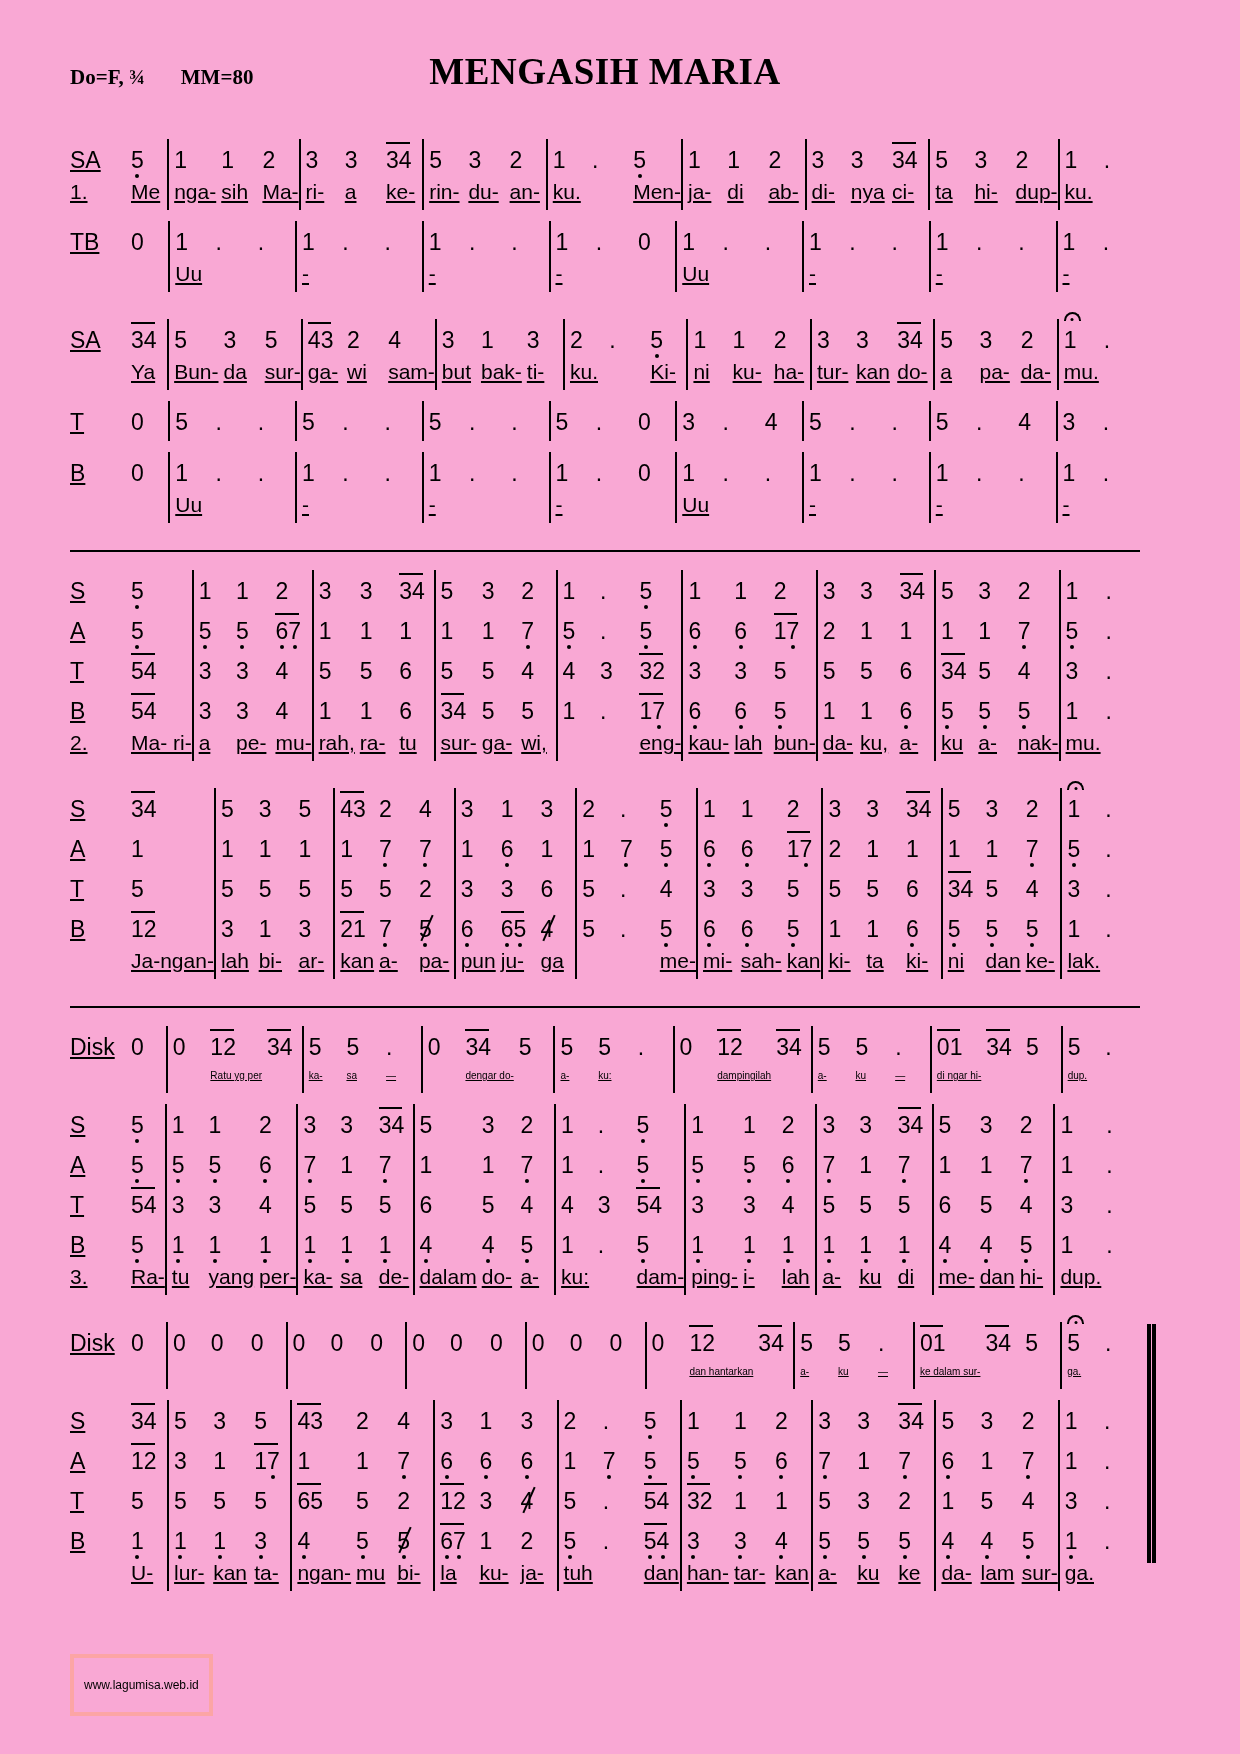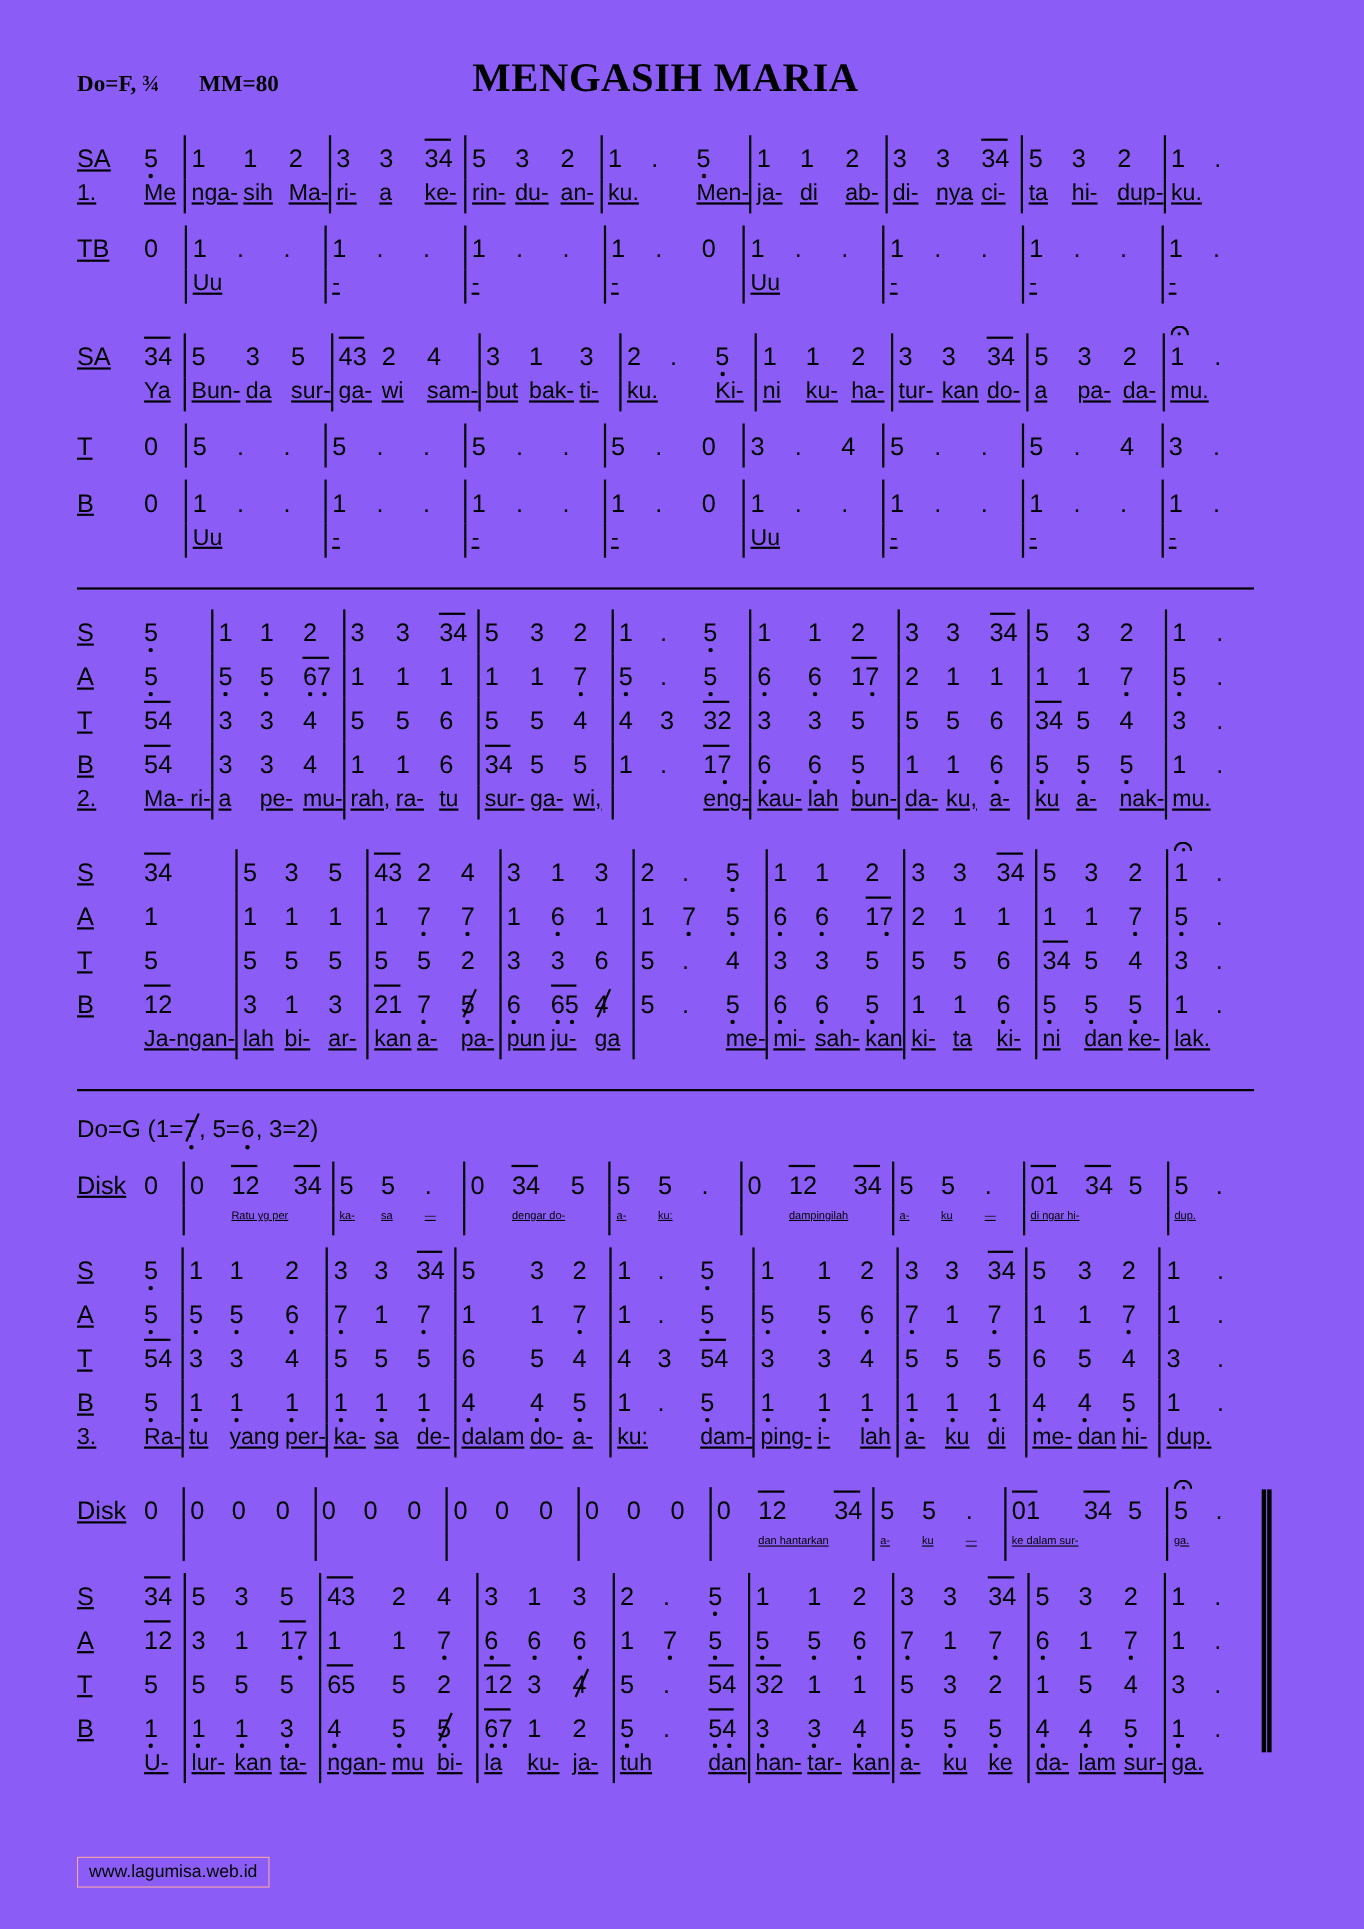--- a/index.html
+++ b/index.html
@@ -1,18 +1,18 @@
 <!DOCTYPE html>
 <html><head>
 <meta charset="utf-8">
 <style>
   html,body{margin:0;padding:0;background:#e8e8e8;}
-  .page{width:1240px;height:1754px;background:#8b5cf6;color:#000;box-sizing:border-box;
+  .page{width:1240px;height:1754px;background:#f9a8d4;color:#000;box-sizing:border-box;
         padding:34px 100px 38px 70px;font-family:"Liberation Sans",sans-serif;
-        display:flex;flex-direction:column;position:relative;overflow:hidden;}
+        display:flex;flex-direction:column;position:relative;overflow:hidden;gap:16px;}
   
   .hdr{display:grid;grid-template-columns:1fr auto 1fr;align-items:baseline;
        font-family:"Liberation Serif",serif;font-weight:bold;margin:16px 0 30px 0;}
   .hdr-left{font-size:21px;display:flex;gap:36px;}
   .hdr-title{font-size:37px;letter-spacing:.5px;}
   .hdr-right{font-size:21px;text-align:right;}
   
   .system{margin-bottom:27px;text-decoration:underline;}
   .sysend{position:relative;}
   .block{margin-bottom:11px;}
@@ -35,21 +35,21 @@
         border-bottom:none;border-radius:12px 12px 0 0;box-sizing:border-box;}
   .ferm::after{content:"";position:absolute;left:50%;bottom:0px;width:3px;height:3px;
                background:#000;border-radius:50%;transform:translateX(-50%);}
   .rule{border-top:2px solid #000;margin:4px 0 18px 0;}
   .modline{font-size:22px;margin:2px 0 16px 0;padding-top:4px;}
   .modline .tk{margin:0 1px;}
   .dblbar{position:absolute;right:-16px;top:2px;bottom:28px;width:9px;
           border-left:4px solid #000;border-right:4px solid #000;box-sizing:border-box;}
   
   .footer{margin-top:auto;}
-  .footer-box{display:inline-block;border:1px solid #fca5a5;padding:4px 10px;font-size:16px;}
+  .footer-box{display:inline-block;border:4px solid #fca5a5;padding:20px 10px;font-size:12px;}
 </style>
 </head>
 <body>
 
 <div class="page">
   <div class="hdr">
     <div class="hdr-left">
       <span>Do=F, ¾</span>
       <span>MM=80</span>
     </div>
@@ -563,21 +563,20 @@
             <div class="cell lrow">ki-</div>
             <div class="cell lrow bl">ni</div>
             <div class="cell lrow">dan</div>
             <div class="cell lrow">ke-</div>
             <div class="cell lrow bl">lak.</div>
             <div class="cell lrow"></div>
           </div>
         </div>
       </div>
       <div class="rule"></div>
-      <div class="modline"><span>Do=G (1=</span><span class="tk"><span class="dg lo sl">7</span></span><span>, 5=</span><span class="tk"><span class="dg lo">6</span></span><span>, 3=2)</span></div>
       <div class="system">
         <div class="block">
           <div class="sys">
             <div class="cell lab nrow">Disk</div>
             <div class="cell nrow"><span class="tk"><span class="dg">0</span></span></div>
             <div class="cell nrow bl"><span class="tk"><span class="dg">0</span></span></div>
             <div class="cell nrow"><span class="tk ov"><span class="dg">1</span><span class="dg">2</span></span></div>
             <div class="cell nrow"><span class="tk ov"><span class="dg">3</span><span class="dg">4</span></span></div>
             <div class="cell nrow bl"><span class="tk"><span class="dg">5</span></span></div>
             <div class="cell nrow"><span class="tk"><span class="dg">5</span></span></div>

